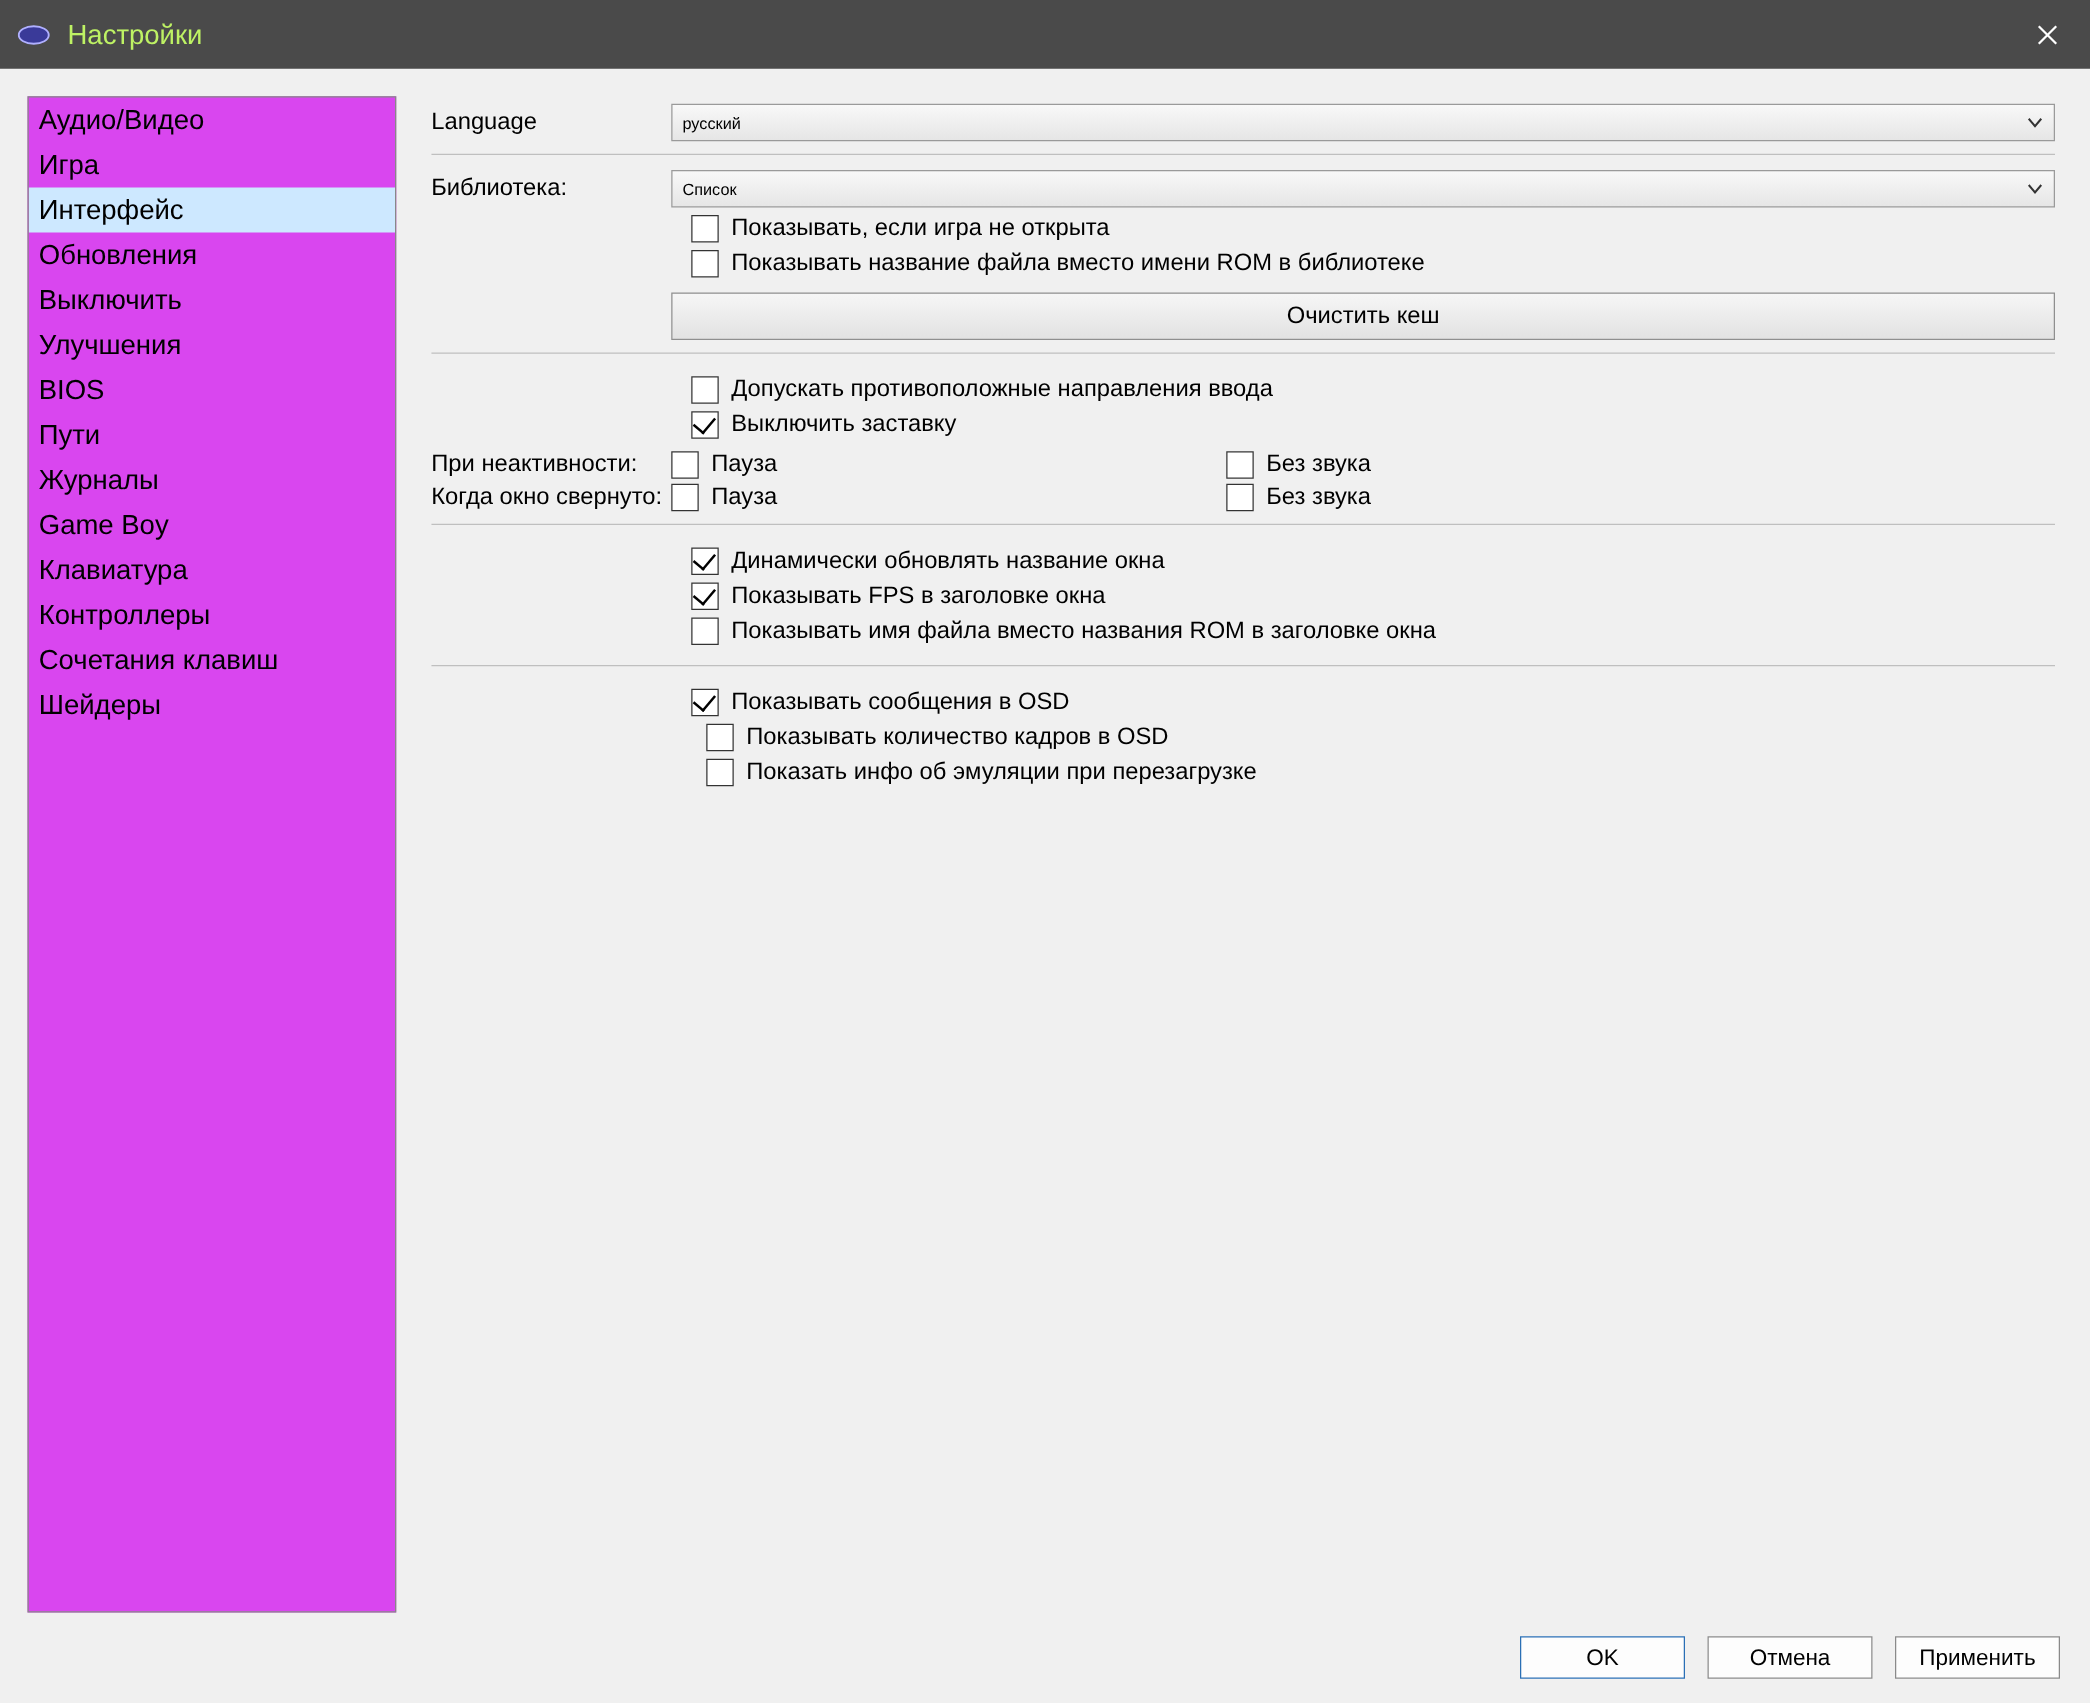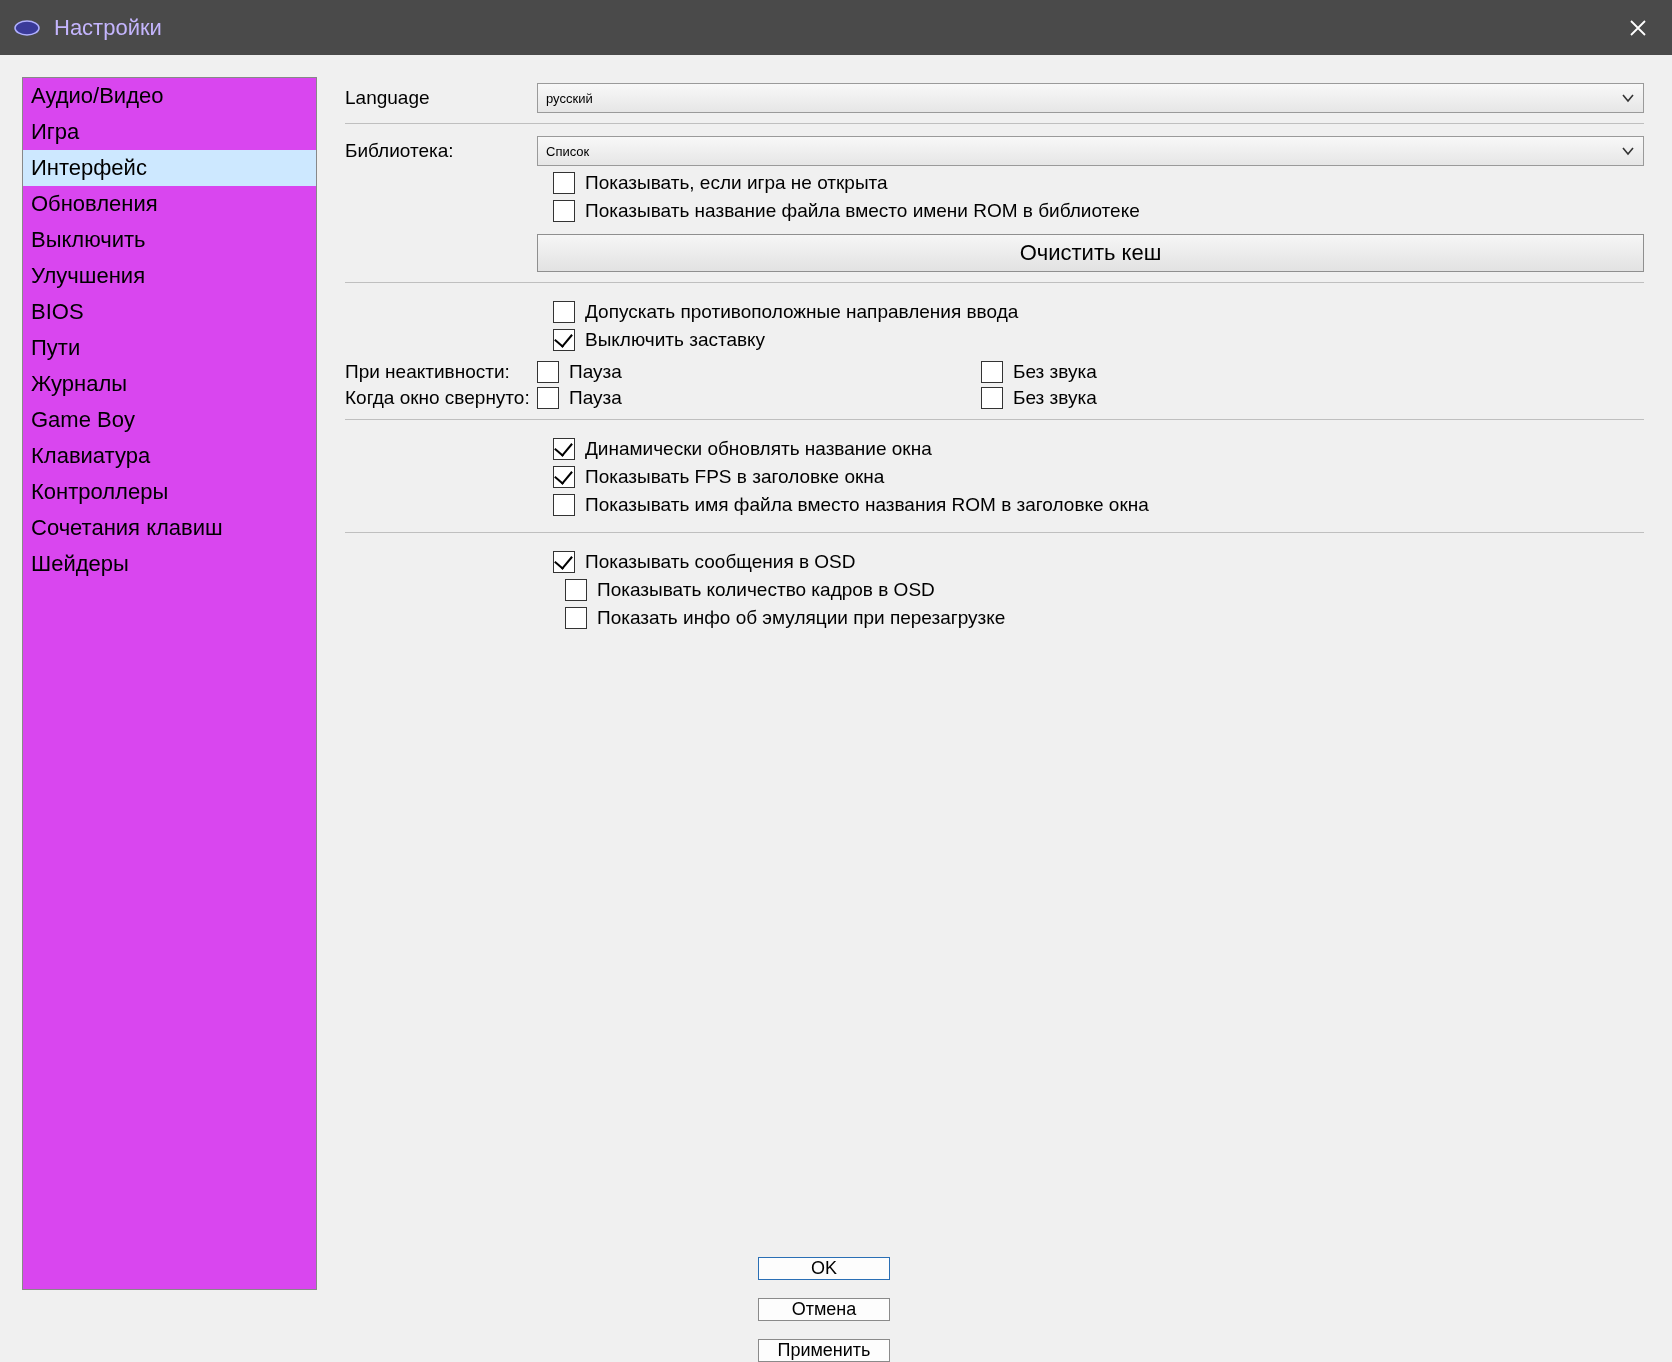--- a/index.html
+++ b/index.html
@@ -6,21 +6,21 @@
   html, body { width: 100%; height: 100%; }
   body {
     font-family: "Segoe UI", Tahoma, sans-serif;
     font-size: 19px;
     background: #f0f0f0;
     color: #000;
   }
   .titlebar {
     height: 55px;
     background: #4a4a4a;
-    color: #c4b5fd;
+    color: #bef264;
     display: flex;
     align-items: center;
     padding: 0 14px;
   }
   .titlebar .app-icon {
     width: 26px;
     height: 20px;
     margin-right: 14px;
     position: relative;
   }
@@ -94,21 +94,21 @@
     width: 100%;
   }
   .dropdown .chev {
     margin-left: auto;
   }
   .action-btn {
     width: 100%;
     height: 38px;
     background: linear-gradient(#f6f6f6,#e2e2e2);
     border: 1px solid #8f8f8f;
-    font-size: 22px;
+    font-size: 19px;
     cursor: pointer;
     margin-top: 6px;
   }
 
   .sep {
     border: none;
     border-top: 1px solid #bfbfbf;
     margin: 10px 0 12px 0;
   }
 
@@ -148,21 +148,20 @@
   .twocol .col1 { width: 444px; }
   .twocol .col2 { flex:1; }
 
   .footer {
     height: 72px;
     display: flex;
     align-items: center;
     justify-content: flex-end;
     gap: 18px;
     padding: 0 24px 0 0;
-    flex-direction: column;
   }
   .footer button {
     width: 132px;
     height: 34px;
     border: 1px solid #8a8a8a;
     background: #fdfdfd;
     font-size: 18px;
     cursor: pointer;
   }
   .footer button.primary {

